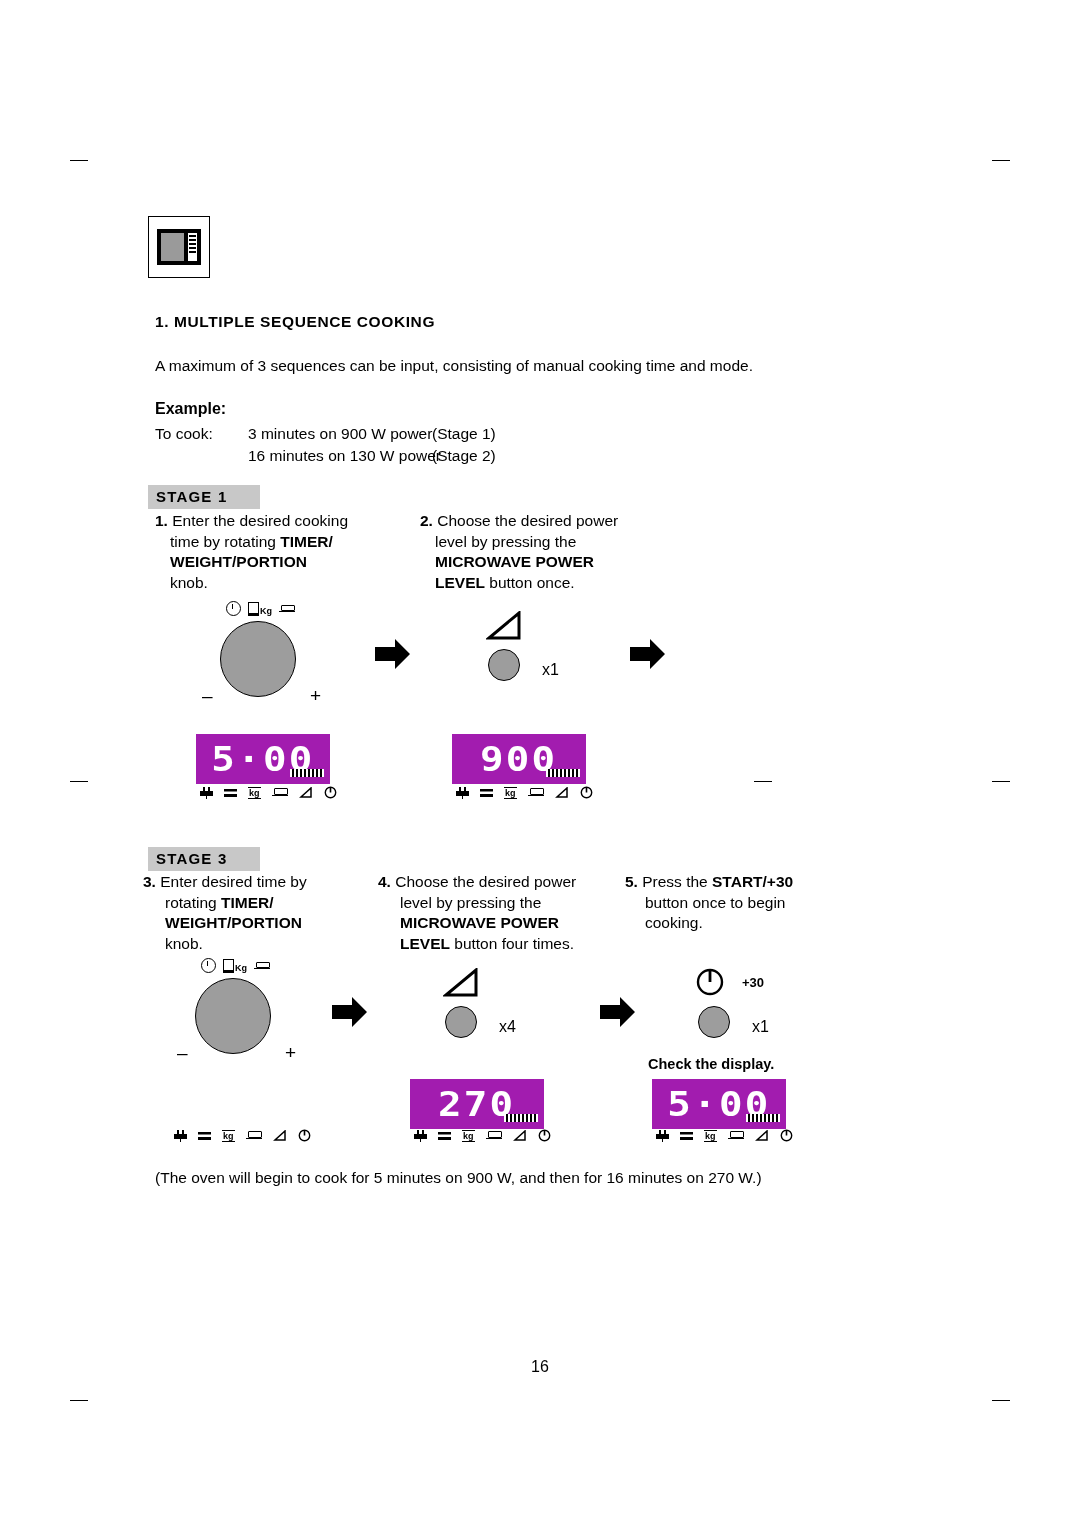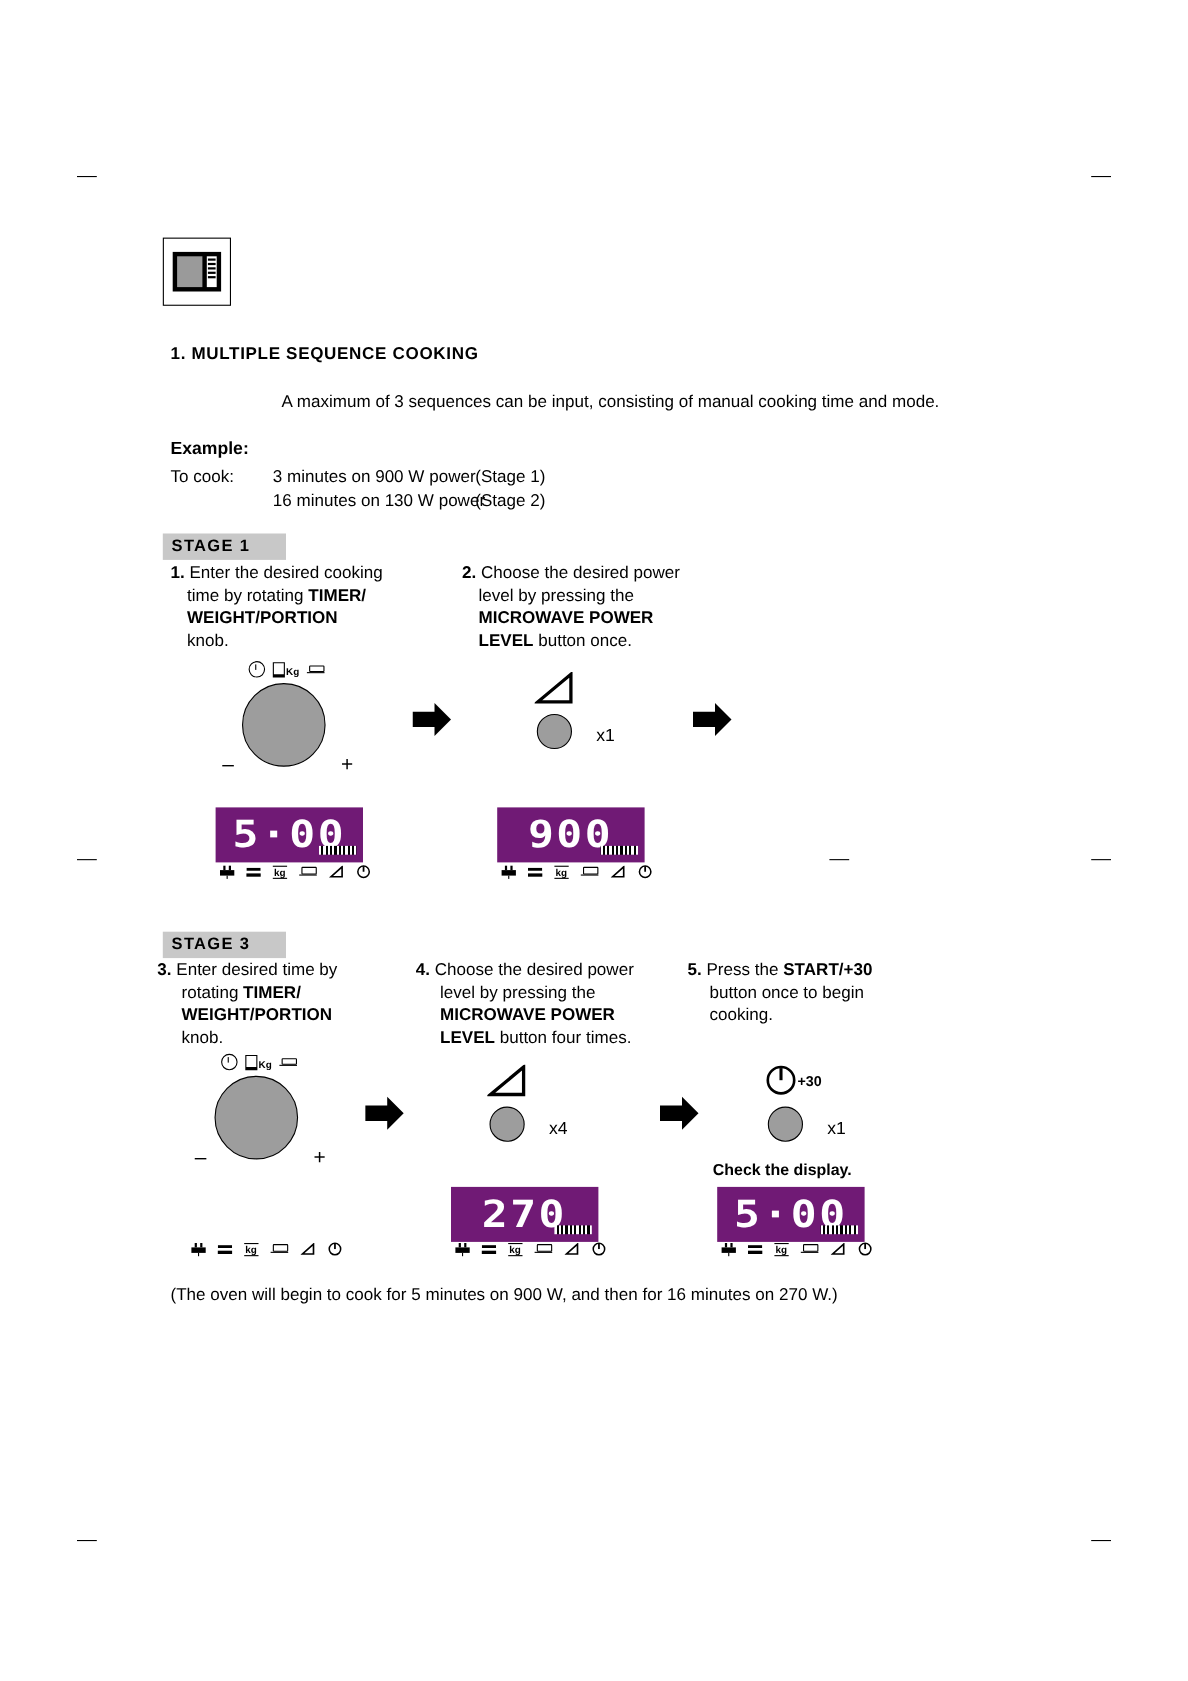--- a/index.html
+++ b/index.html
@@ -81,21 +81,20 @@
     letter-spacing: 0.6px;
     margin: 0;
   }
 
   .intro {
     position: absolute;
     left: 155px;
     top: 341px;
     font-size: 15.5px;
     width: 800px;
-    text-align: center;
   }
 
   .example-label {
     position: absolute;
     left: 155px;
     top: 384px;
     font-size: 16px;
     font-weight: bold;
   }
 
@@ -250,21 +249,21 @@
     font-size: 16px;
     font-weight: normal;
   }
 
   
   .startbtn-wrap { position: absolute; }
   .start-glyph {
     position: absolute;
     display: flex;
     align-items: center;
-    gap: 1px;
+    gap: 18px;
   }
   .start-circle {
     position: absolute;
     width: 32px; height: 32px;
     border-radius: 50%;
     background: #9d9d9d;
     border: 1.4px solid #000;
     box-sizing: border-box;
   }
   .check-display {
@@ -274,21 +273,21 @@
   }
 
   
   .arrow {
     position: absolute;
   }
 
   
   .lcd {
     position: absolute;
-    background: #701a75;
+    background: #a21caf;
     height: 50px;
     display: flex;
     align-items: center;
     justify-content: center;
   }
   .lcd .digits {
     font-family: "DejaVu Sans Mono", monospace;
     color: #ffffff;
     font-size: 34px;
     letter-spacing: 2px;
@@ -666,14 +665,15 @@
     <span class="li li-start">
       <svg width="13" height="13" viewBox="0 0 13 13">
           <circle cx="6.5" cy="6.5" r="5.2" fill="none" stroke="#000" stroke-width="1.4"></circle>
           <rect x="5.7" y="1.5" width="1.6" height="5" fill="#000"></rect>
         </svg>
     </span>
   </div>
 
   <div class="closing">(The oven will begin to cook for 5 minutes on 900 W, and then for 16 minutes on 270 W.)</div>
 
+  <div class="page-num">16</div>
 
 </div>
 
 </body></html>

